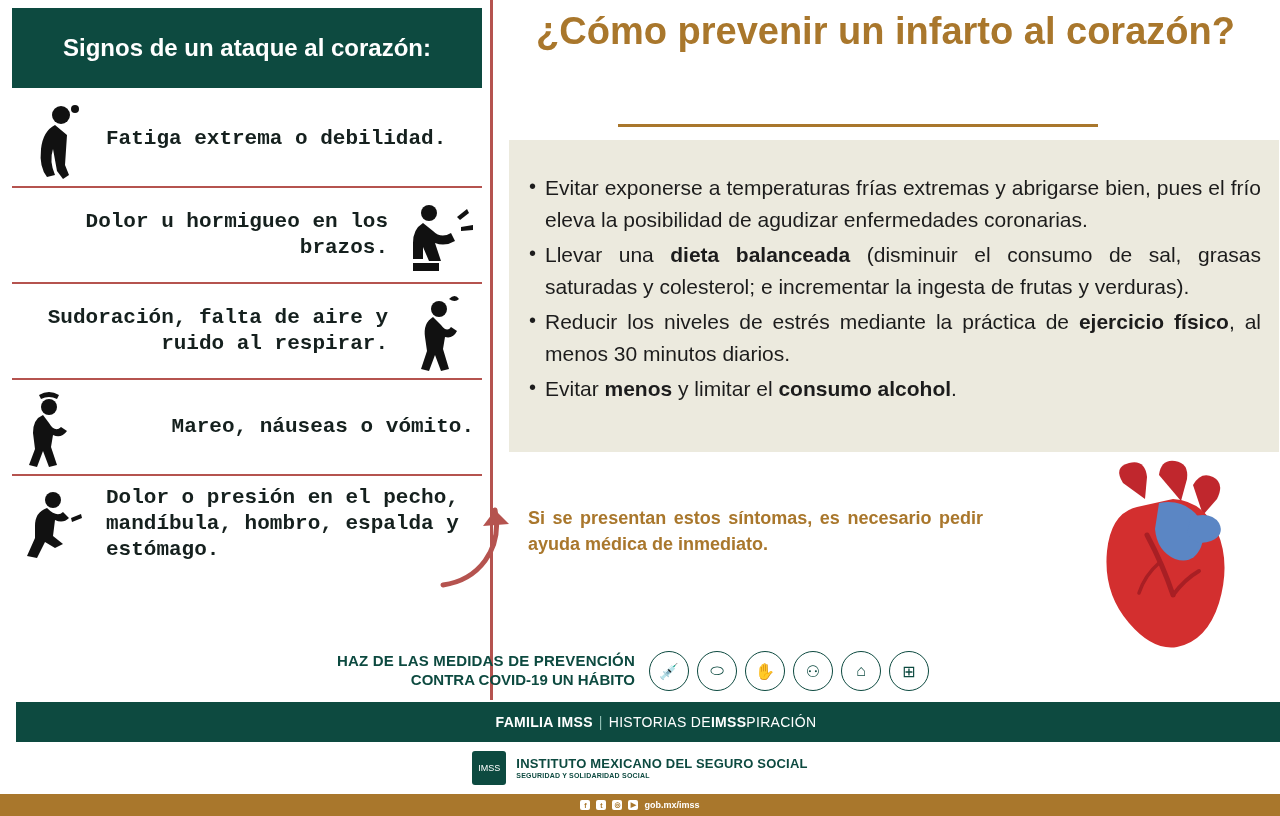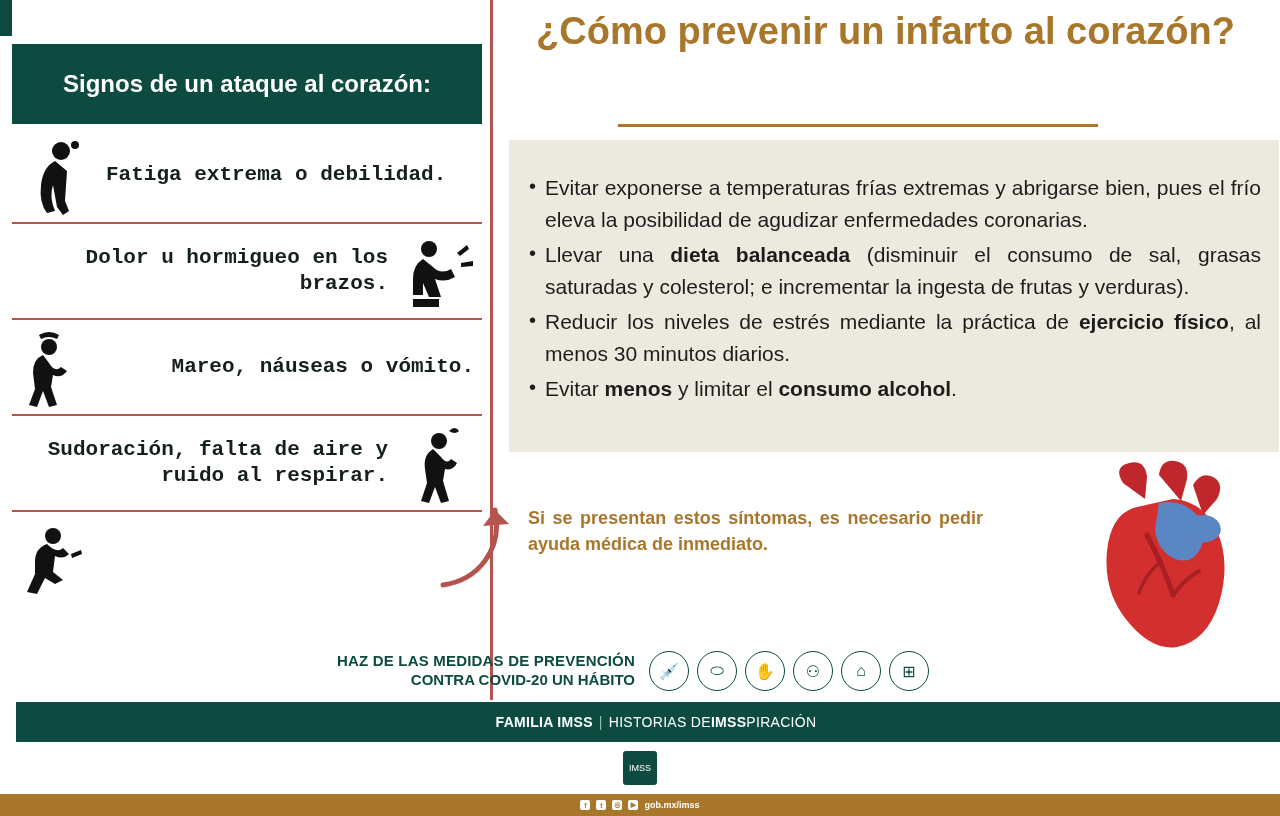--- a/index.html
+++ b/index.html
@@ -9,21 +9,20 @@
     font-family:"Liberation Sans", sans-serif;
     overflow:hidden;
     position:relative;
   }
   .page{position:relative;width:1280px;height:816px;background:#ffffff;}
 
   
   .left-col{
     position:absolute;left:0;top:0;width:479px;height:700px;
     background:#ffffff;
-    margin-top:36px;
   }
   .signs-header{
     position:absolute;left:12px;top:8px;width:470px;height:80px;
     background:#0d4a40;color:#ffffff;
     display:flex;align-items:center;justify-content:center;text-align:center;
     font-weight:bold;font-size:24px;line-height:1.15;
     padding:0 10px;box-sizing:border-box;
   }
   .signs-list{
     position:absolute;left:12px;top:92px;width:470px;
@@ -165,47 +164,48 @@
             <svg viewBox="0 0 80 80" width="80" height="80">
               <circle cx="30" cy="18" r="8" fill="#111"></circle>
               <path d="M24 28 q-10 6 -10 20 l0 16 l10 0 l0 -12 l6 14 l12 0 l-6 -18 q10 4 20 -2 l-4 -8 q-10 6 -18 -2 z" fill="#111"></path>
               <path d="M14 68 l26 0 l0 8 l-26 0 z" fill="#111"></path>
               <path d="M58 22 l10 -8 l2 4 l-9 7 z" fill="#111"></path>
               <path d="M62 32 l12 -2 l0 5 l-12 1 z" fill="#111"></path>
             </svg>
           </div>
         </div>
         <div class="sign-row">
+          <div class="sign-text right">Sudoración, falta de aire y ruido al respirar.</div>
+          <div class="pictogram">
+            <svg viewBox="0 0 80 80" width="80" height="80">
+              <circle cx="40" cy="18" r="8" fill="#111"></circle>
+              <path d="M34 26 q-10 6 -8 20 l2 14 l-6 18 l8 2 l6 -16 l6 16 l8 -2 l-6 -20 l2 -12 q8 2 12 -6 l-6 -4 q-4 6 -10 -2 z" fill="#111"></path>
+              <path d="M50 8 q6 -6 10 0 q-4 4 -10 0 z" fill="#111"></path>
+            </svg>
+          </div>
+        </div>
+        <div class="sign-row">
           <div class="pictogram">
             <svg viewBox="0 0 80 80" width="80" height="80">
               <circle cx="34" cy="20" r="8" fill="#111"></circle>
               <path d="M28 28 q-10 4 -10 18 l2 16 l-6 16 l8 2 l6 -16 l6 16 l8 -2 l-6 -18 l2 -12 q8 4 14 -4 l-6 -4 q-6 6 -12 -4 z" fill="#111"></path>
               <path d="M24 8 q10 -6 20 0 l-2 4 q-8 -4 -16 0 z" fill="#111"></path>
             </svg>
           </div>
           <div class="sign-text right">Mareo, náuseas o vómito.</div>
         </div>
         <div class="sign-row">
-          <div class="sign-text right">Sudoración, falta de aire y ruido al respirar.</div>
-          <div class="pictogram">
-            <svg viewBox="0 0 80 80" width="80" height="80">
-              <circle cx="40" cy="18" r="8" fill="#111"></circle>
-              <path d="M34 26 q-10 6 -8 20 l2 14 l-6 18 l8 2 l6 -16 l6 16 l8 -2 l-6 -20 l2 -12 q8 2 12 -6 l-6 -4 q-4 6 -10 -2 z" fill="#111"></path>
-              <path d="M50 8 q6 -6 10 0 q-4 4 -10 0 z" fill="#111"></path>
-            </svg>
-          </div>
-        </div>
-        <div class="sign-row">
           <div class="pictogram">
             <svg viewBox="0 0 80 80" width="80" height="80">
               <circle cx="38" cy="16" r="8" fill="#111"></circle>
               <path d="M32 24 q-12 4 -12 18 l0 12 l-8 18 l10 2 l8 -16 l10 6 l8 -4 l-10 -8 l2 -16 q8 4 14 -2 l-6 -6 q-6 6 -16 -4 z" fill="#111"></path>
               <path d="M56 34 l10 -4 l1 4 l-10 4 z" fill="#111"></path>
             </svg>
           </div>
+          <div class="sign-text left">Dolor o presión en el pecho, mandíbula, hombro, espalda y estómago.</div>
         </div>
       </div>
   </div>
   <div class="divider-vert"></div>
 
   <div class="right-col">
     <div class="right-title">¿Cómo prevenir un infarto al corazón?</div>
     <div class="title-rule"></div>
 
     <div class="tips-box" id="tips-box">
@@ -233,21 +233,21 @@
         <path d="M84 80 q16 30 26 60" stroke="#a81f24" stroke-width="5" fill="none" stroke-linecap="round"></path>
         <path d="M110 140 q12 -16 26 -24" stroke="#a81f24" stroke-width="4" fill="none" stroke-linecap="round"></path>
         <path d="M96 108 q-14 12 -20 30" stroke="#a81f24" stroke-width="3.5" fill="none" stroke-linecap="round"></path>
       </g>
     </svg>
   </div>
 
   <div class="covid">
     <div class="covid-text">
       <div class="covid-l1">HAZ DE LAS MEDIDAS DE PREVENCIÓN</div>
-      <div class="covid-l2"><span id="covid-gold">CONTRA COVID-20 </span><span id="covid-green">UN HÁBITO</span></div>
+      <div class="covid-l2"><span id="covid-gold">CONTRA COVID-19 </span><span id="covid-green">UN HÁBITO</span></div>
     </div>
     <div class="covid-icons" id="covid-icons">
         <div class="cicon">💉</div>
         <div class="cicon">⬭</div>
         <div class="cicon">✋</div>
         <div class="cicon">⚇</div>
         <div class="cicon">⌂</div>
         <div class="cicon">⊞</div>
       </div>
   </div>
@@ -255,20 +255,24 @@
   <div class="footer-green">
     <span>FAMILIA IMSS</span>
     <span class="sep">|</span>
     <span class="thin">HISTORIAS DE </span>
       <span>IMSS</span>
       <span class="thin">PIRACIÓN</span>
   </div>
 
   <div class="footer-white">
     <div class="imss-logo">IMSS</div>
+    <div class="imss-name">
+      <div class="imss-l1">INSTITUTO MEXICANO DEL SEGURO SOCIAL</div>
+      <div class="imss-l2">SEGURIDAD Y SOLIDARIDAD SOCIAL</div>
+    </div>
   </div>
 
   <div class="footer-gold">
     <span class="sicon">f</span>
     <span class="sicon">t</span>
     <span class="sicon">◎</span>
     <span class="sicon">▶</span>
     <span>gob.mx/imss</span>
   </div>
 

